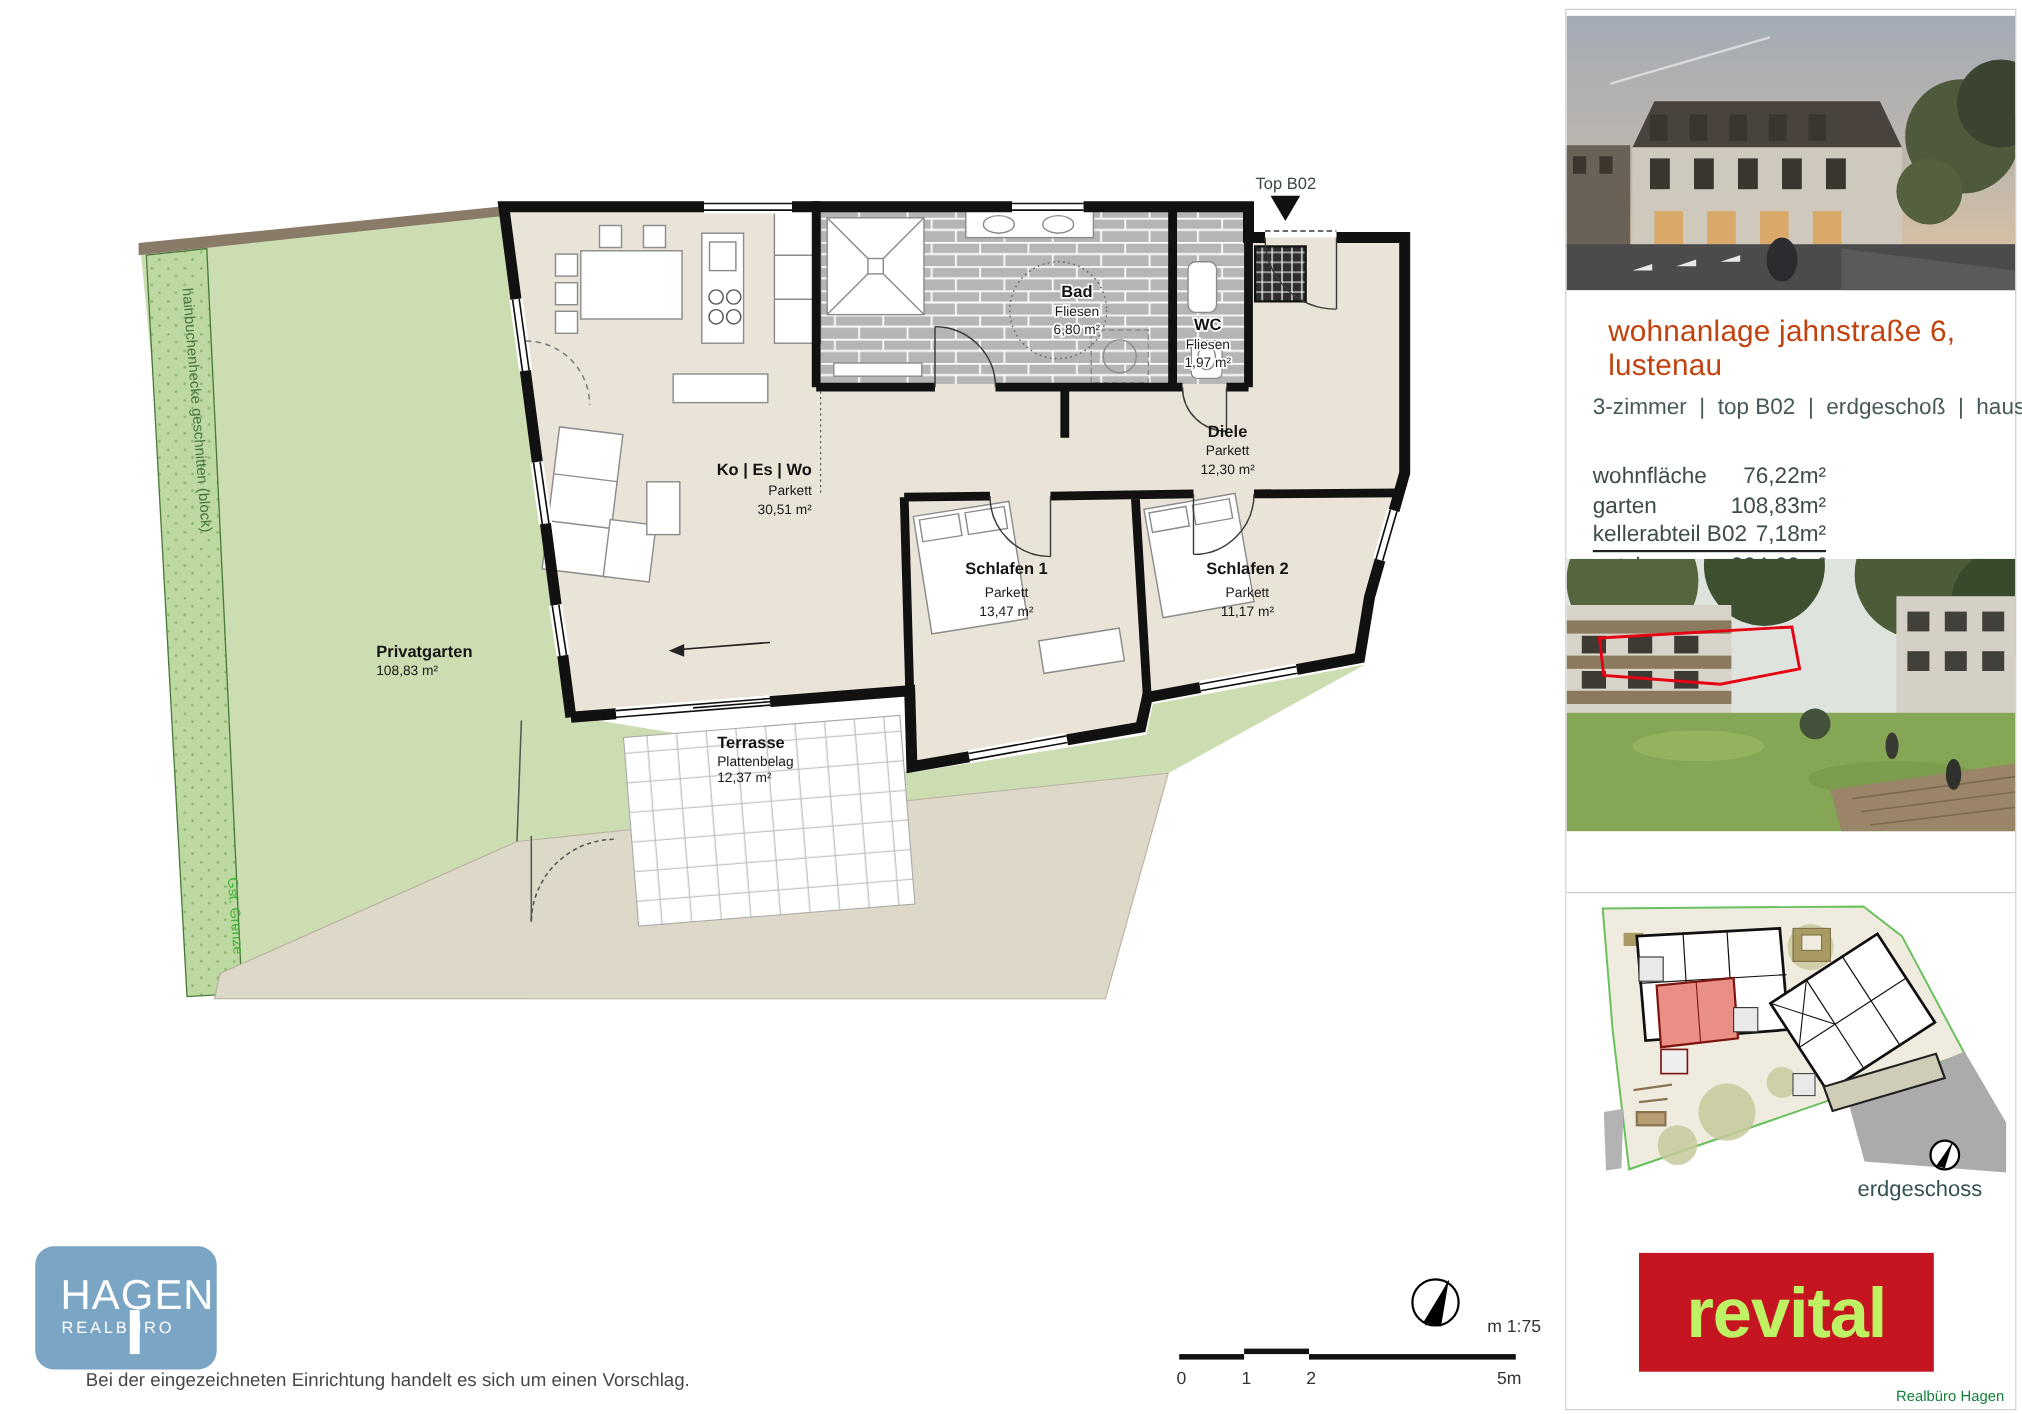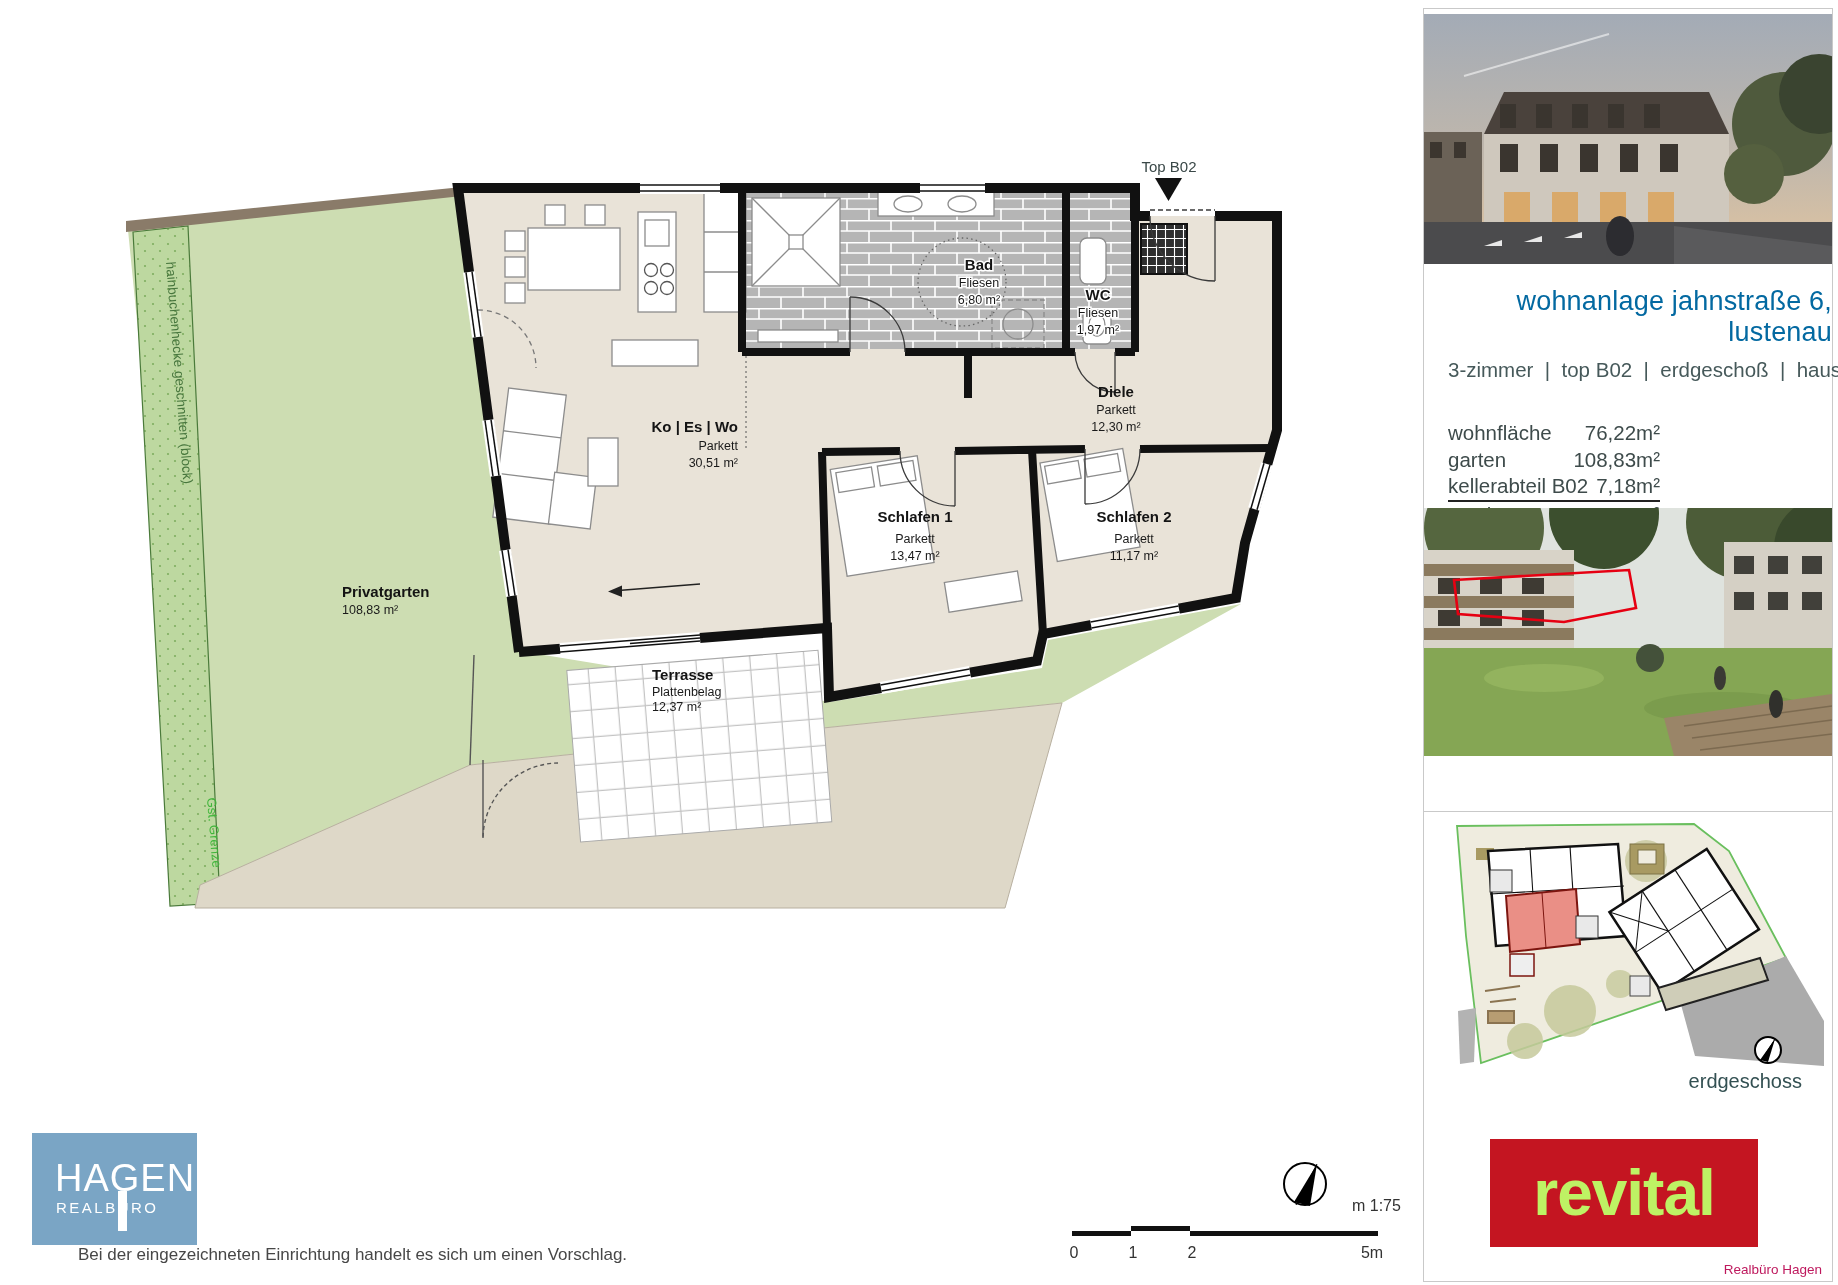--- a/index.html
+++ b/index.html
@@ -9,36 +9,36 @@
   .room-name{font-weight:bold;font-size:15px;fill:#141414;}
   .room-sub{font-size:12.5px;fill:#1a1a1a;}
   .halo{paint-order:stroke;stroke:#ffffff;stroke-width:3px;}
   .plan-anno{font-size:15px;fill:#3a4848;}
   .scale-num{font-size:16px;fill:#333;}
   
   #sidebar{position:absolute;left:1423px;top:8px;width:408px;height:1272px;
     border:1px solid #c9c9c9;background:#fff;}
   .panel-photo{position:absolute;left:0;width:408px;overflow:hidden;}
   #info-block{position:absolute;left:0;top:255px;width:408px;}
-  #apt-title{margin:22px 0 0 24px;font-size:27px;letter-spacing:.2px;color:#0369a1;text-align:right;}
+  #apt-title{margin:22px 0 0 38px;font-size:27px;letter-spacing:.2px;color:#c2410c;}
   #apt-subtitle{margin:10px 0 0 24px;font-size:20.5px;color:#46595a;white-space:pre;}
   #area-table{margin:38px 0 0 24px;width:212px;font-size:20.5px;color:#3e4b4b;}
   .area-row{display:flex;justify-content:space-between;line-height:26.5px;}
   .area-row.sum-line{border-bottom:2px solid #222;}
   .area-val{text-align:right;}
   #siteplan-panel{position:absolute;left:0;top:802px;width:408px;height:286px;
     border-top:1px solid #c9c9c9;border-bottom:1px solid #c9c9c9;background:#fff;}
   #siteplan-caption{position:absolute;right:30px;top:258px;font-size:20px;color:#335052;}
   #brand-panel{position:absolute;left:0;top:1088px;width:408px;height:184px;background:#fff;}
   #revital-box{position:absolute;left:66px;top:42px;width:268px;height:108px;background:#c41521;
     display:flex;align-items:center;justify-content:center;}
   #revital-text{color:#bef264;font-size:64px;font-weight:bold;letter-spacing:-1px;line-height:1;}
-  #credit{position:absolute;right:10px;bottom:4px;font-size:13.5px;color:#be185d;text-align:center;}
+  #credit{position:absolute;right:10px;bottom:4px;font-size:13.5px;color:#15803d;text-align:center;}
   
-  #hagen-logo{position:absolute;left:32px;top:1133px;width:165px;height:112px;background:#7aa5c5;color:#fff;}
+  #hagen-logo{position:absolute;left:32px;top:1133px;width:165px;height:112px;background:#7aa5c5;color:#fff;border-radius:17px;}
   #hagen-name{position:absolute;left:23px;top:24px;font-size:38px;font-weight:400;letter-spacing:1px;}
   #hagen-sub{position:absolute;left:24px;top:66px;font-size:15px;letter-spacing:2.5px;}
   #hagen-bar{position:absolute;left:86px;top:58px;width:9px;height:40px;background:#fff;}
   #disclaimer{position:absolute;left:78px;top:1245px;font-size:17px;color:#474747;}
 </style>
 </head>
 <body>
 
 <div id="stage">
 

